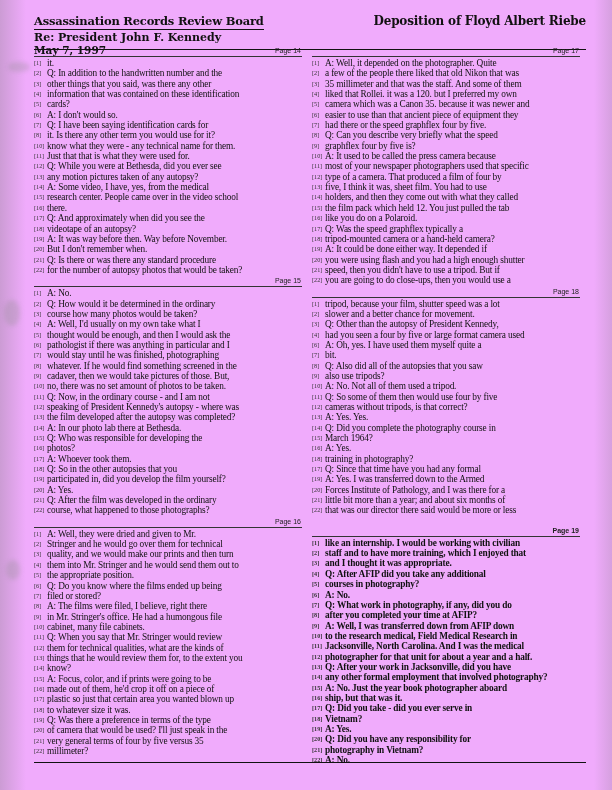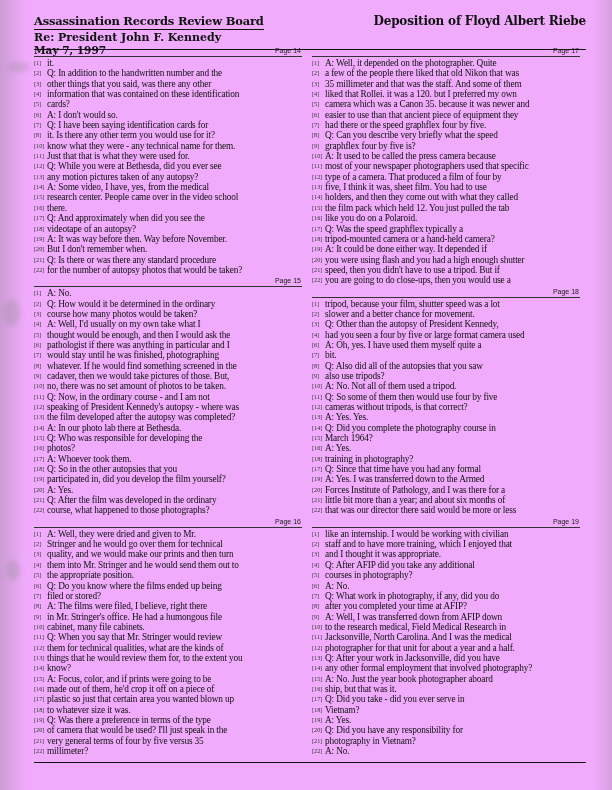--- a/index.html
+++ b/index.html
@@ -644,21 +644,21 @@
             <span class="num">[21]</span>
             <span class="txt">little bit more than a year; and about six months of</span>
           </li>
         <li class="ln">
             <span class="num">[22]</span>
             <span class="txt">that was our director there said would be more or less</span>
           </li>
       </ul>
     </div>
 
-    <div class="blk" style="margin-top:11px;">
+    <div class="blk" style="margin-top:20px;font-weight:bold;">
       <div class="pagelabel">Page 19</div>
       <ul class="lines">
         <li class="ln">
             <span class="num">[1]</span>
             <span class="txt">like an internship. I would be working with civilian</span>
           </li>
         <li class="ln">
             <span class="num">[2]</span>
             <span class="txt">staff and to have more training, which I enjoyed that</span>
           </li>

